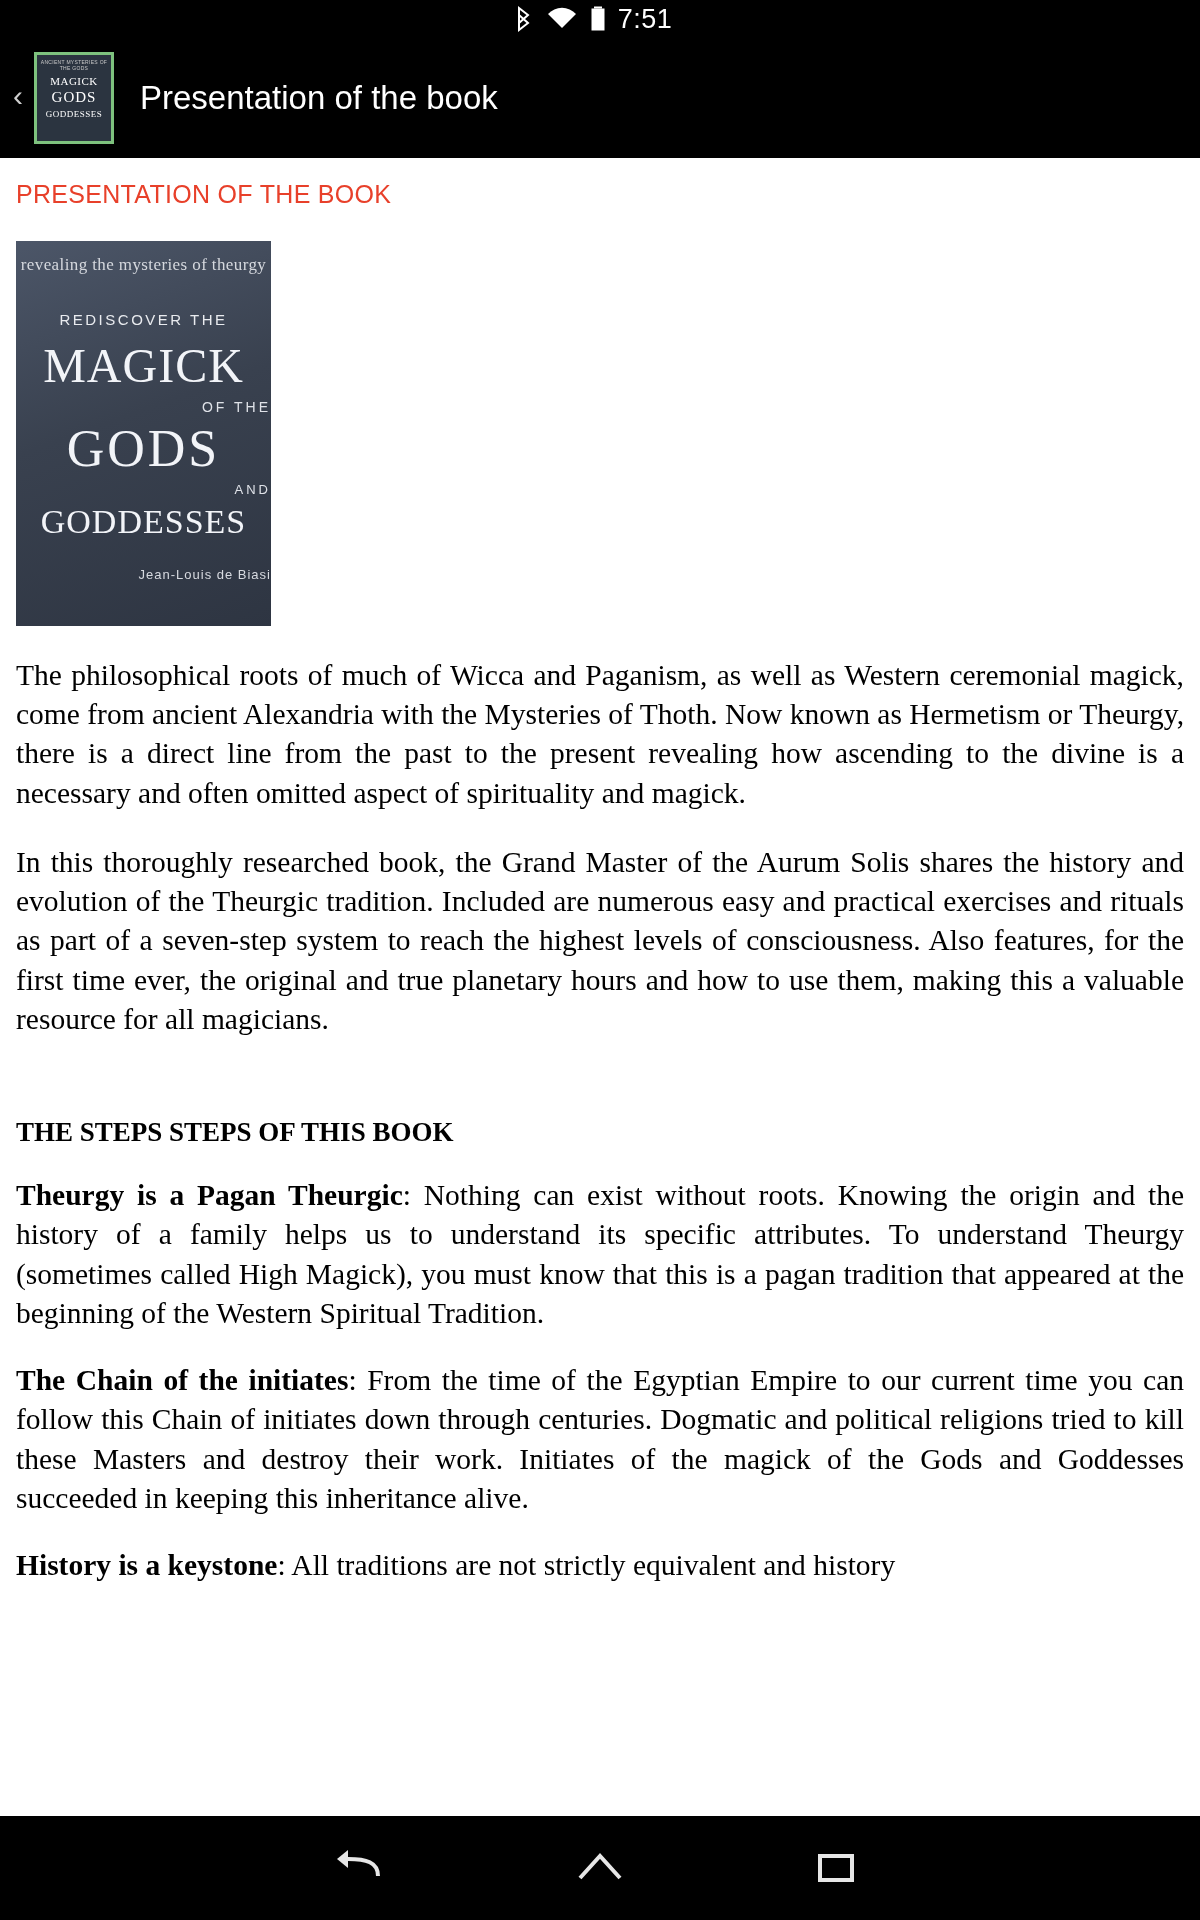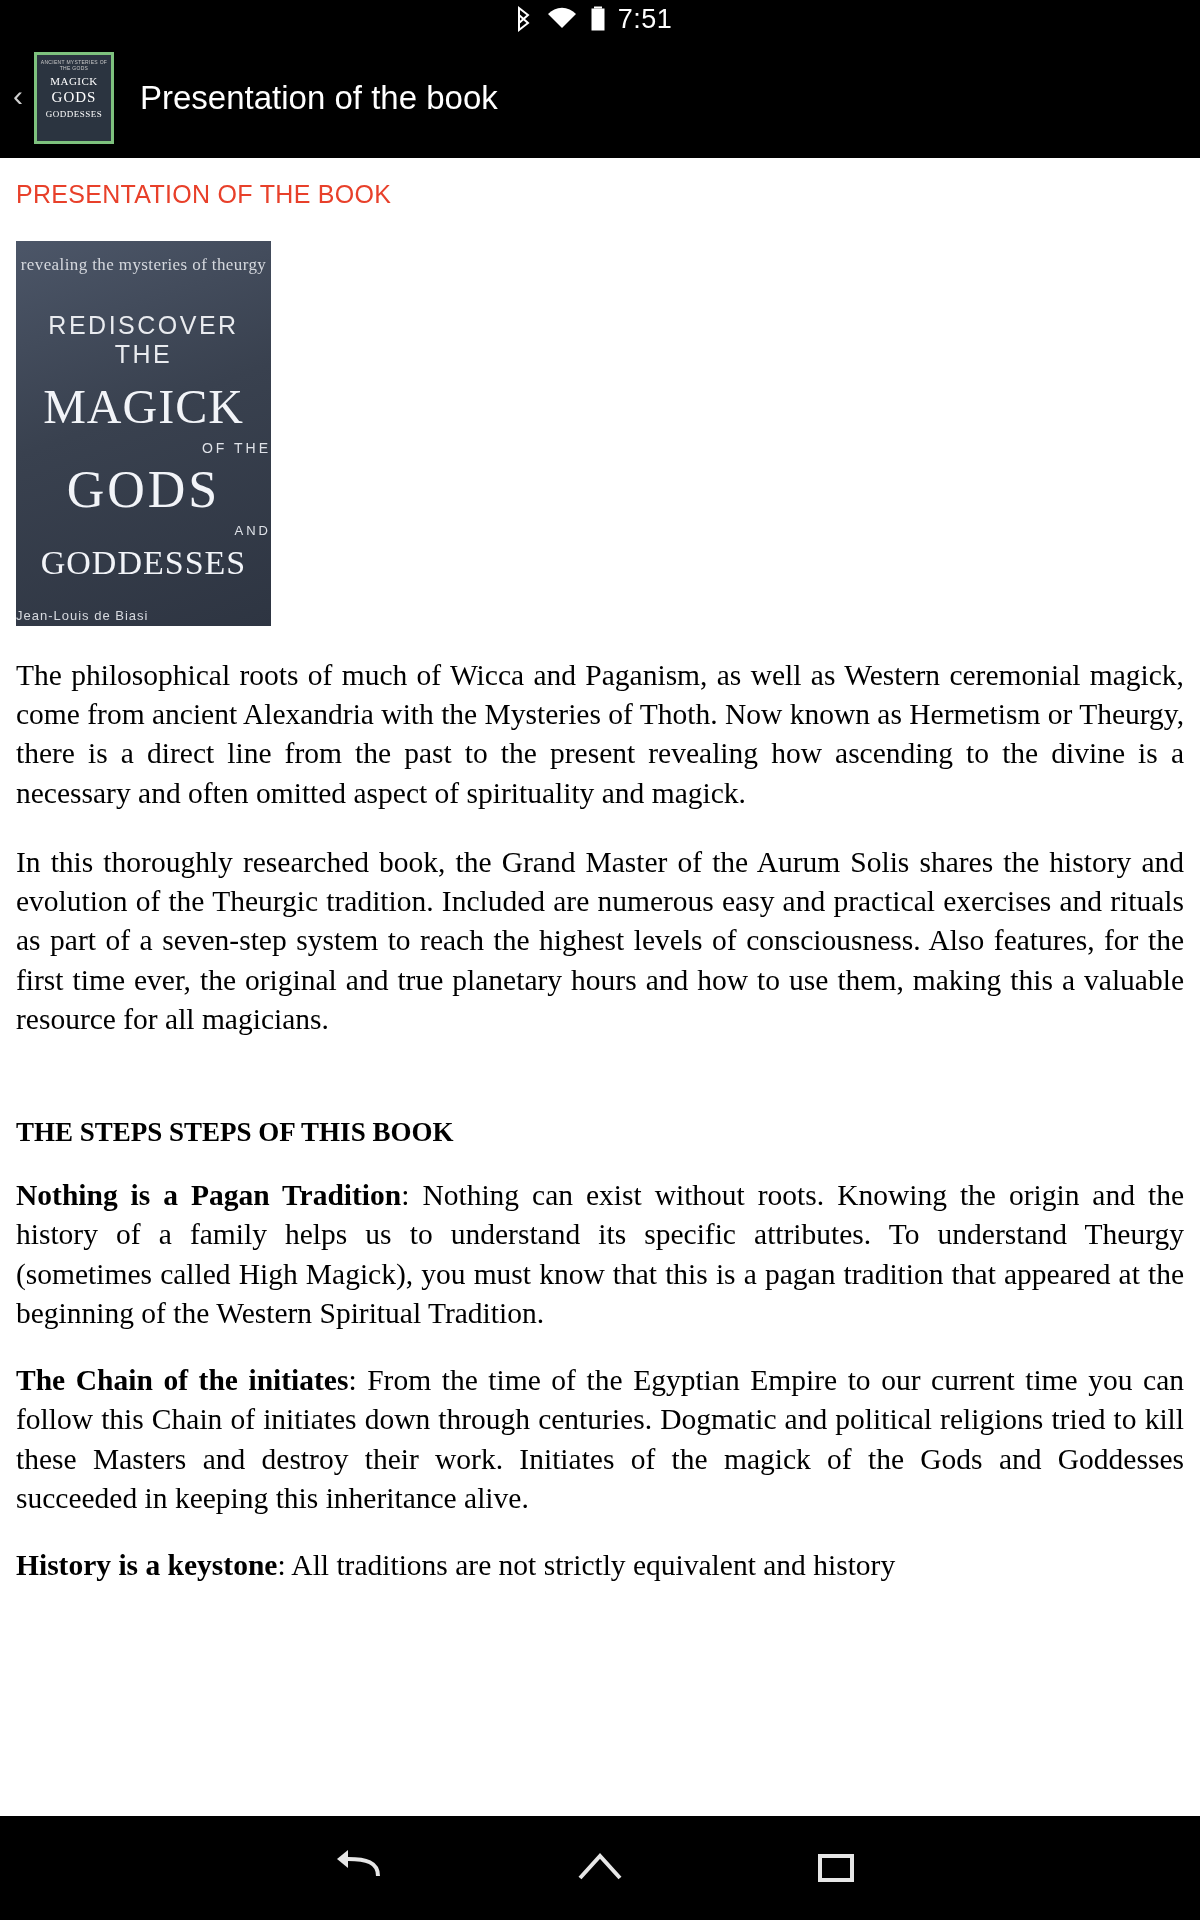--- a/index.html
+++ b/index.html
@@ -139,21 +139,21 @@
   .cover .c-top {
     color: #d5d8de;
     font-size: 17px;
     text-align: center;
     margin-top: 14px;
     letter-spacing: 0.4px;
     font-family: "Liberation Serif", serif;
   }
   .cover .c-rediscover {
     color: #e9ebef;
-    font-size: 25px;
+    font-size: 15px;
     text-align: center;
     margin-top: 36px;
     letter-spacing: 2.5px;
     font-family: "Liberation Sans", sans-serif;
   }
   .cover .c-magick {
     color: #f2f4f8;
     font-size: 48px;
     text-align: center;
     margin-top: 10px;
@@ -188,21 +188,21 @@
     color: #f2f4f8;
     font-size: 34px;
     text-align: center;
     margin-top: 6px;
     letter-spacing: 1px;
     font-family: "Liberation Serif", serif;
   }
   .cover .c-author {
     color: #d7dae0;
     font-size: 13px;
-    text-align: left;
+    text-align: right;
     margin-top: 26px;
     letter-spacing: 1px;
     font-family: "Liberation Sans", sans-serif;
   }
 
   
   .body-text {
     font-family: "Liberation Serif", serif;
     font-size: 29.5px;
     line-height: 1.33;
@@ -305,21 +305,21 @@
 
   <div class="body-text">The philosophical roots of much of Wicca and Paganism, as well as Western ceremonial magick, come from ancient Alexandria with the Mysteries of Thoth. Now known as Hermetism or Theurgy, there is a direct line from the past to the present revealing how ascending to the divine is a necessary and often omitted aspect of spirituality and magick.</div>
   <div class="body-text tight">In this thoroughly researched book, the Grand Master of the Aurum Solis shares the history and evolution of the Theurgic tradition. Included are numerous easy and practical exercises and rituals as part of a seven-step system to reach the highest levels of consciousness. Also features, for the first time ever, the original and true planetary hours and how to use them, making this a valuable resource for all magicians.</div>
 
   <div class="spacer"></div>
 
   <div class="heading-bold">THE STEPS STEPS OF THIS BOOK</div>
 
 
   <div class="para">
-    <b>Nothing is a Pagan Tradition</b><span>: Nothing can exist without roots. Knowing the origin and the history of a family helps us to understand its specific attributes. To understand Theurgy (sometimes called High Magick), you must know that this is a pagan tradition that appeared at the beginning of the Western Spiritual Tradition.</span>
+    <b>Theurgy is a Pagan Theurgic</b><span>: Nothing can exist without roots. Knowing the origin and the history of a family helps us to understand its specific attributes. To understand Theurgy (sometimes called High Magick), you must know that this is a pagan tradition that appeared at the beginning of the Western Spiritual Tradition.</span>
   </div>
 
   <div class="para">
     <b>The Chain of the initiates</b><span>: From the time of the Egyptian Empire to our current time you can follow this Chain of initiates down through centuries. Dogmatic and political religions tried to kill these Masters and destroy their work. Initiates of the magick of the Gods and Goddesses succeeded in keeping this inheritance alive.</span>
   </div>
 
   <div class="para">
     <b>History is a keystone</b><span>: All traditions are not strictly equivalent and history</span>
   </div>
 

